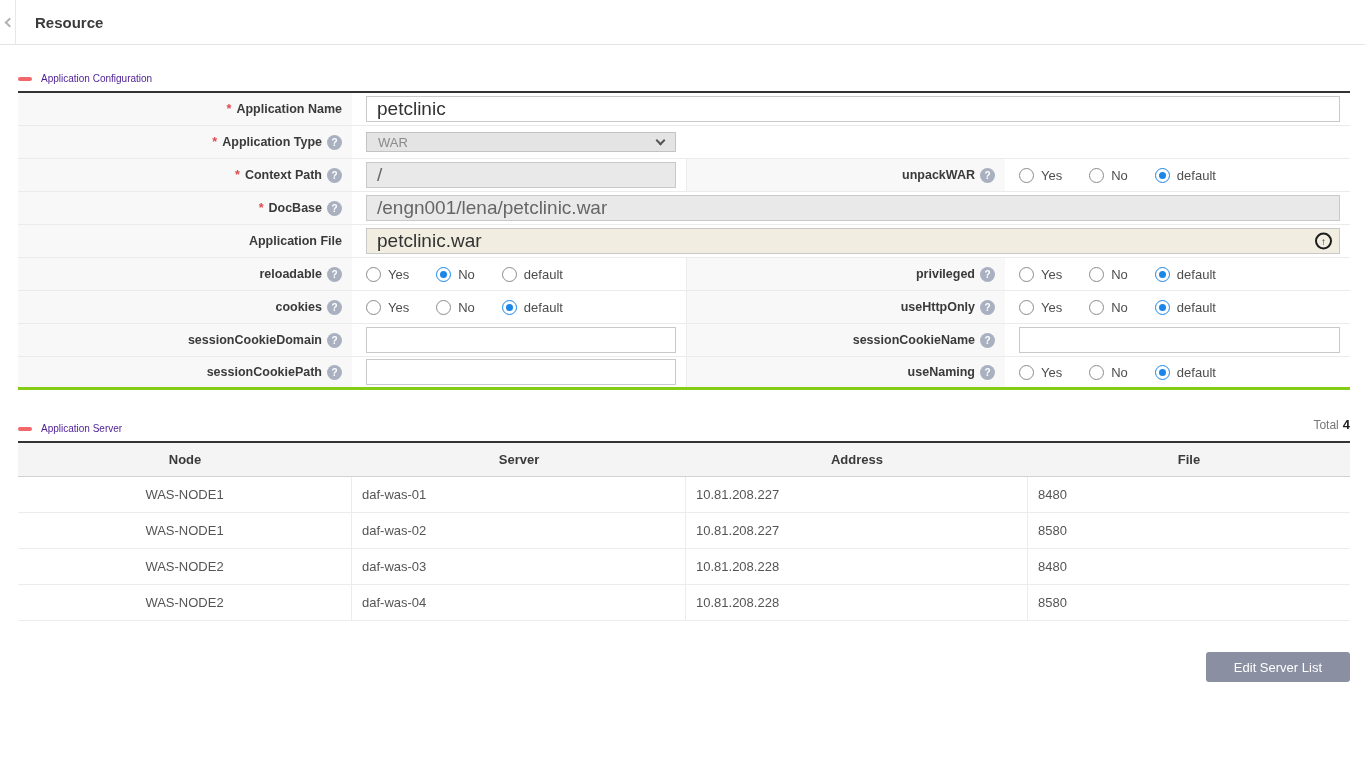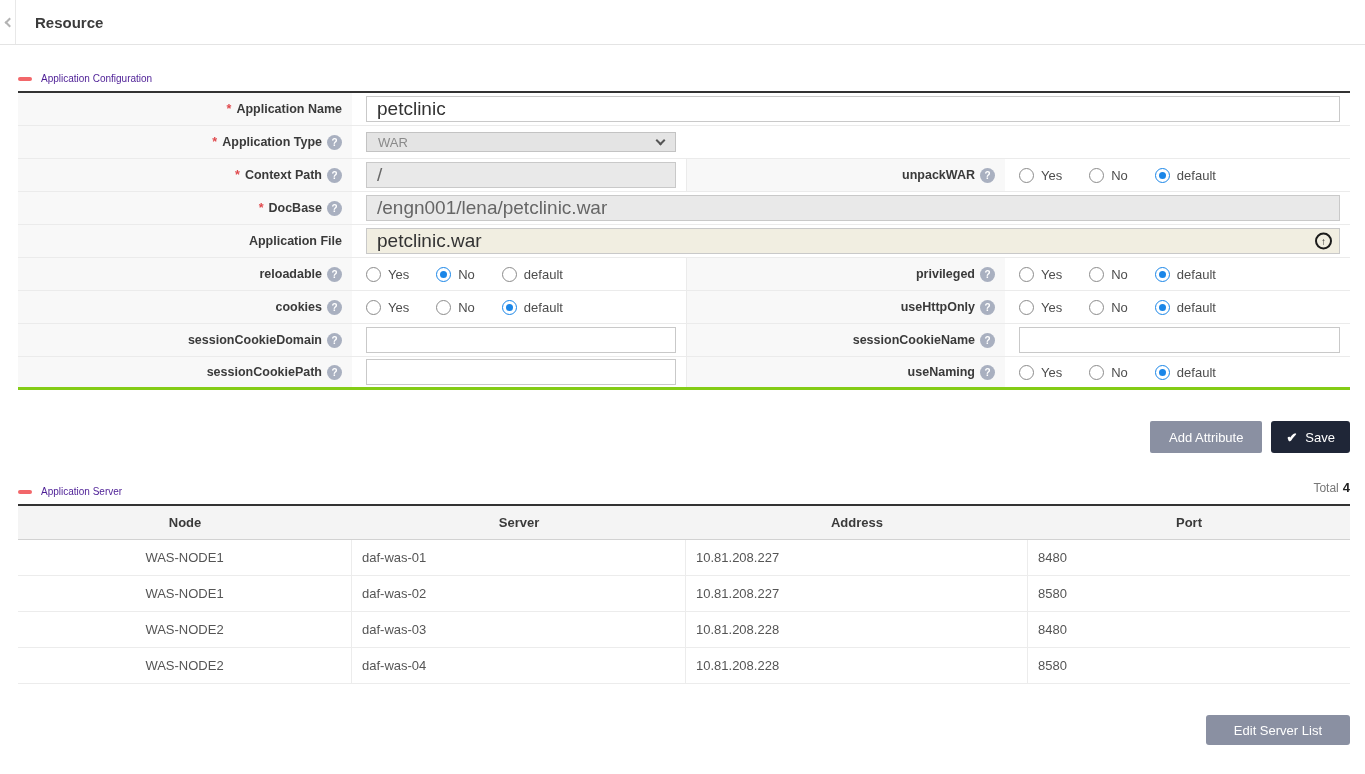--- a/index.html
+++ b/index.html
@@ -297,44 +297,37 @@
           <label class="radio-item checked">
             <span class="radio-circle"></span>
             <span class="radio-label">default</span>
           </label>
         </div>
       </div>
     </div>
 
   </div>
 
-  <div class="btn-row">
-    <button class="btn gray">Add Attribute</button>
-    <button class="btn dark">
-      <span class="check">✔</span>
-      <span>Save</span>
-    </button>
-  </div>
 
   <div class="rs-head">
     <div class="section-head" style="margin:0;">
       <span class="dash"></span>
       <span class="section-title">Application Server</span>
     </div>
     <div class="total">
       <span>Total</span><b>4</b>
     </div>
   </div>
 
   <div class="server-table">
     <div class="srow head">
       <div class="scell">Node</div>
       <div class="scell">Server</div>
       <div class="scell">Address</div>
-      <div class="scell">Port</div>
+      <div class="scell">File</div>
     </div>
     <div class="srow body">
       <div class="scell center">WAS-NODE1</div>
       <div class="scell">daf-was-01</div>
       <div class="scell">10.81.208.227</div>
       <div class="scell">8480</div>
     </div>
     <div class="srow body">
       <div class="scell center">WAS-NODE1</div>
       <div class="scell">daf-was-02</div>

